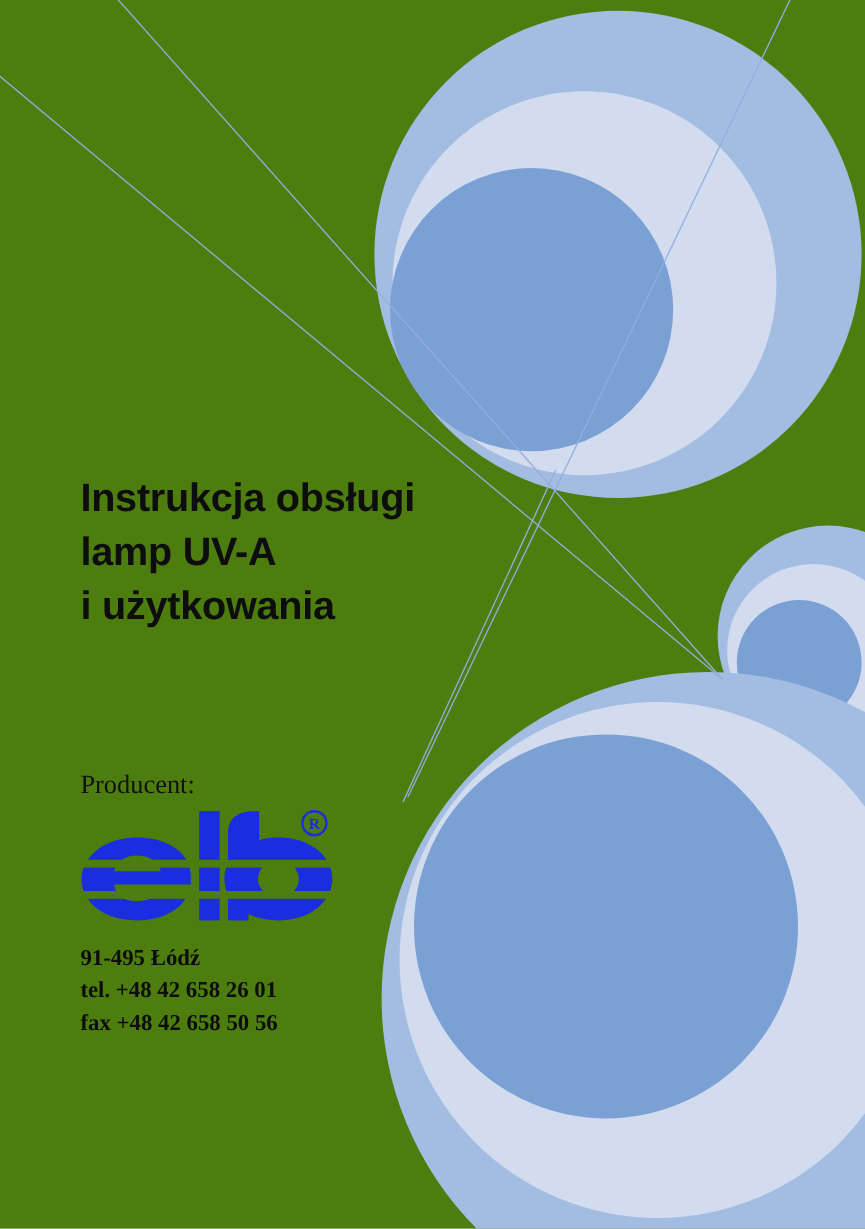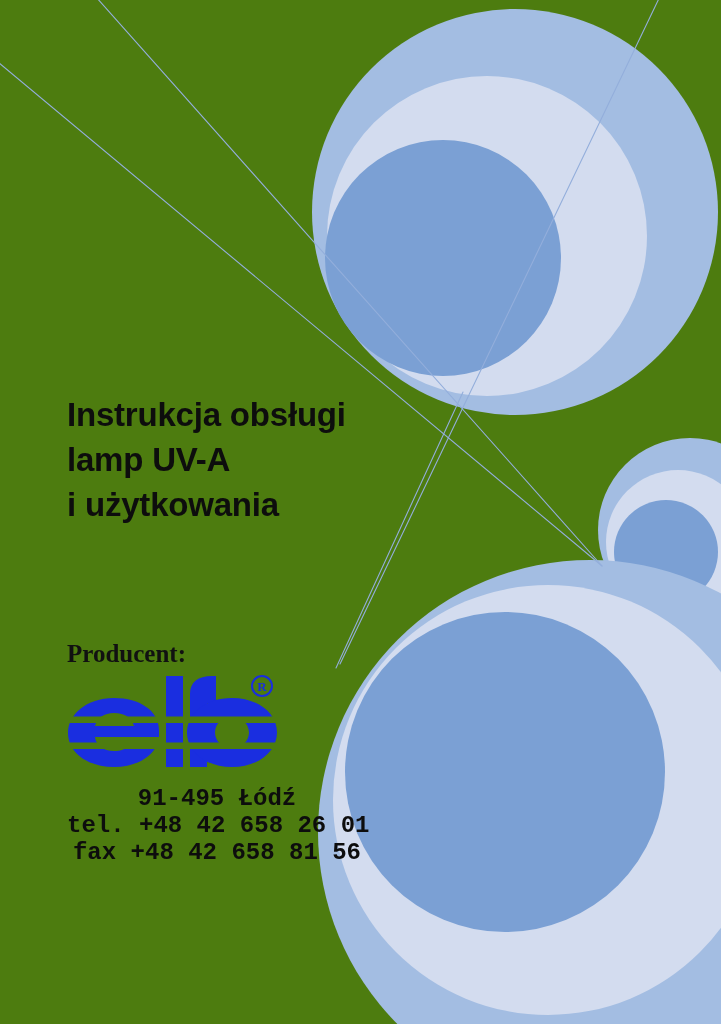--- a/index.html
+++ b/index.html
@@ -51,22 +51,22 @@
     letter-spacing: -0.2px;
     white-space: nowrap;
   }
 
   
   .producent-label {
     position: absolute;
     left: 67px;
     top: 641px;
     font-family: "Liberation Serif", serif;
-    font-weight: bold;
-    font-size: 25px;
+    font-weight: normal;
+    font-size: 22px;
     line-height: 26px;
     color: #111111;
     text-align: right;
   }
 
   
   .logo-wrap {
     position: absolute;
     left: 66px;
     top: 672px;
@@ -76,27 +76,26 @@
   .logo-wrap svg { display: block; }
 
   
   .address-block {
     position: absolute;
     left: 67px;
     top: 785px;
     width: 300px;
   }
   .address-line {
-    font-family: Liberation Mono, monospace;
+    font-family: Liberation Serif, serif;
     font-weight: bold;
-    font-size: 24px;
+    font-size: 19px;
     line-height: 27px;
     color: #0d0d0d;
     white-space: nowrap;
-    text-align: center;
   }
 </style>
 </head>
 <body>
 
 <div id="page">
 
   <svg id="cover-art" viewBox="0 0 721 1024" aria-hidden="true">
     <defs>
       <clipPath id="pageClip">
@@ -204,17 +203,17 @@
         <g fill="none" stroke="#1a2ee0" stroke-width="2">
           <circle cx="196" cy="14" r="10"></circle>
         </g>
         <text x="196" y="19" text-anchor="middle" font-family="Liberation Serif, serif" font-size="13" font-weight="bold" fill="#1a2ee0">R</text>
       </svg>
     </div>
 
     <div class="address-block">
       <div class="address-line">91-495 Łódź</div>
       <div class="address-line">tel. +48 42 658 26 01</div>
-      <div class="address-line">fax +48 42 658 81 56</div>
+      <div class="address-line">fax +48 42 658 50 56</div>
     </div>
 
   </div>
 </div>
 
 </body></html>

